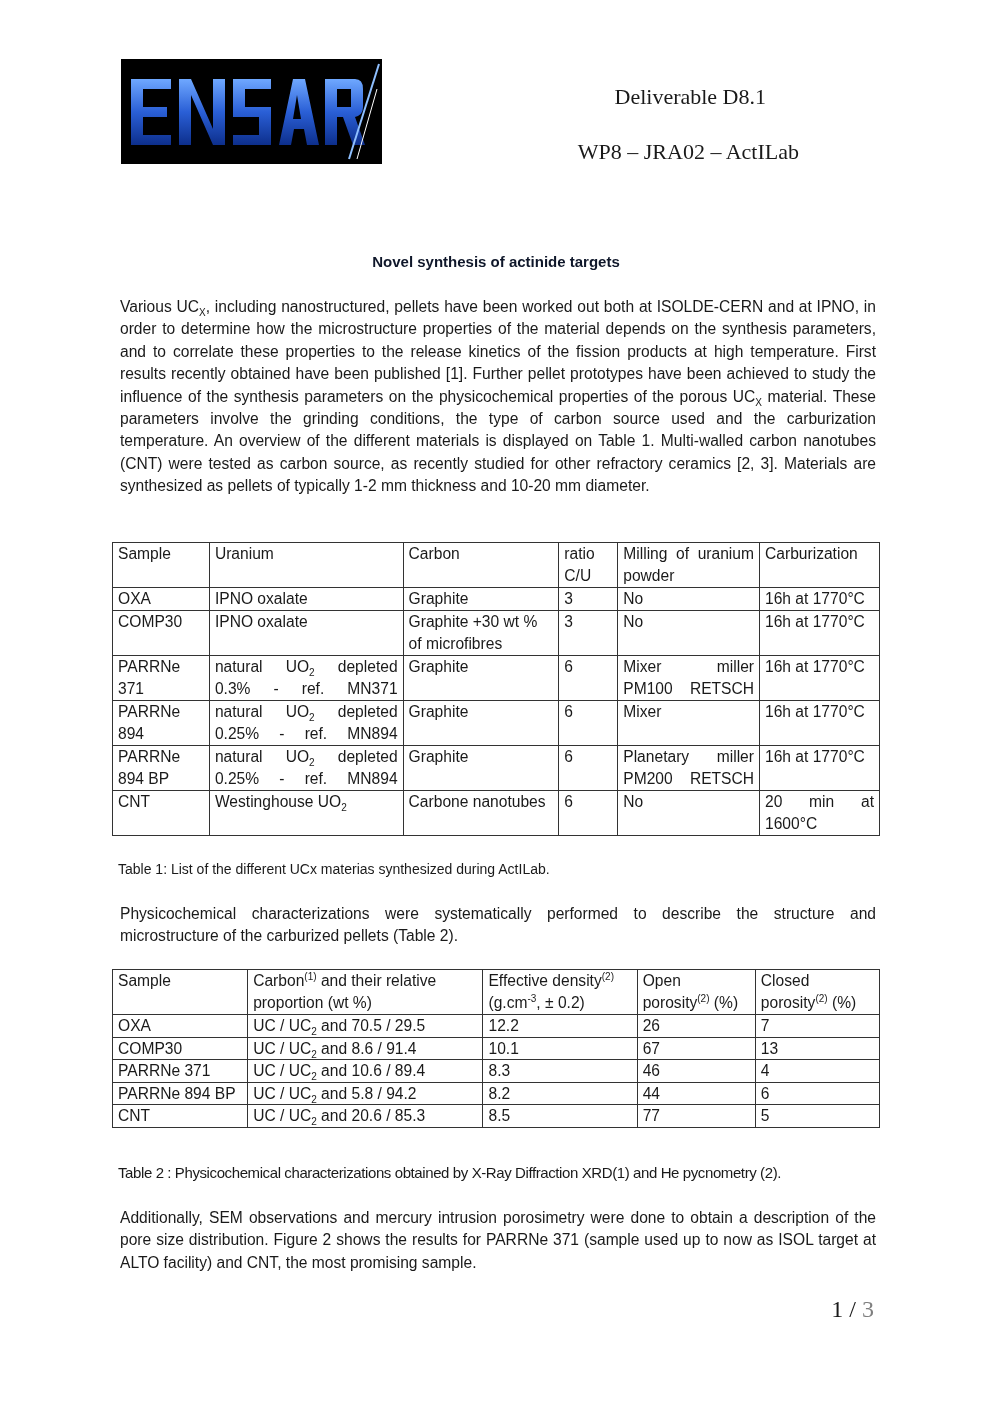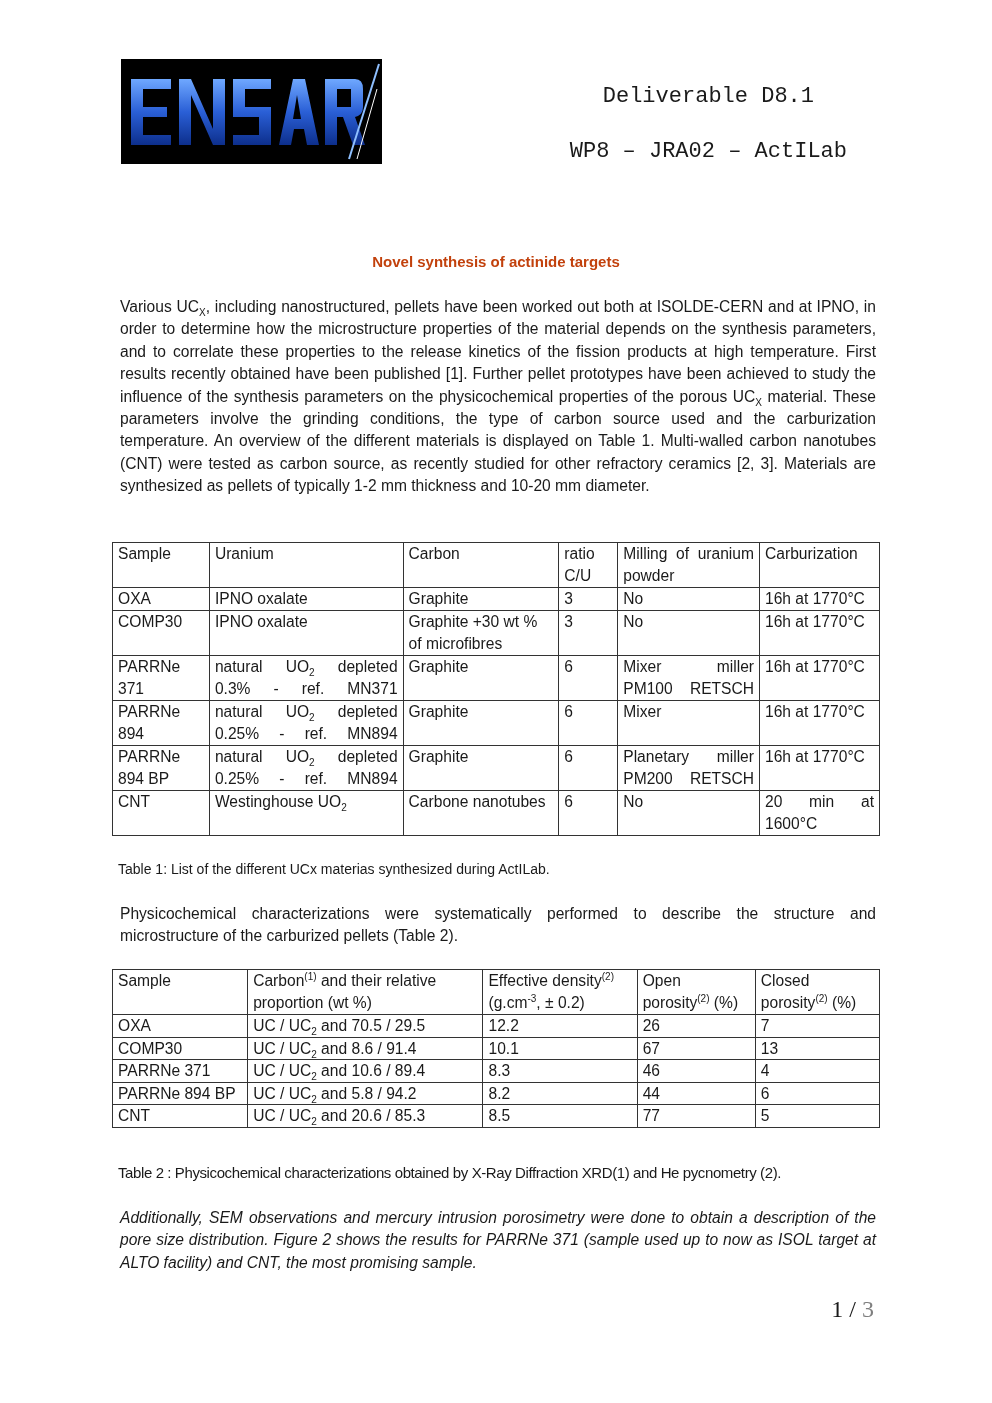--- a/index.html
+++ b/index.html
@@ -7,35 +7,35 @@
       width: 992px; height: 1403px; position: relative; overflow: hidden;
       font-family: "Liberation Sans", sans-serif; color: #1a1a1a;
     }
     .logo {
       position: absolute; left: 121px; top: 59px; width: 261px; height: 105px;
       background: #000; overflow: hidden;
     }
     .logo svg { display: block; }
     .hdr {
       position: absolute; right: 0; width: 992px; text-align: right;
-      font-family: Liberation Mono, monospace; font-size: 22px; color: #1a1a1a; margin-left: 48px;
+      font-family: Liberation Serif, serif; font-size: 22px; color: #1a1a1a;
     }
     .hdr1 { top: 84px; left: 0; width: 766px; }
     .hdr2 { top: 139px; left: 0; width: 799px; }
     .title {
       position: absolute; top: 253px; left: 0; width: 992px; text-align: center;
-      font-weight: bold; font-size: 15px; color: #c2410c;
+      font-weight: bold; font-size: 15px; color: #0f172a;
     }
     .para {
       position: absolute; left: 120px; width: 756px;
       font-size: 15.6px; line-height: 22.4px; text-align: justify; margin: 0;
     }
     .p1 { top: 296px; }
     .p2 { top: 903px; }
-    .p3 { top: 1207px; font-style: italic; }
+    .p3 { top: 1207px; }
     .caption {
       position: absolute; left: 118px; font-size: 14px; line-height: 20px; margin: 0;
     }
     .cap1 { top: 859px; }
     .cap2 { top: 1163px; font-size: 15px; letter-spacing: -0.4px; }
     table {
       position: absolute; border-collapse: collapse; font-size: 15.6px; line-height: 22px;
     }
     td { border: 1px solid #333; vertical-align: top; padding: 0 5px 0 5px; }
     .t1 { left: 112px; top: 542px; width: 768px; }

